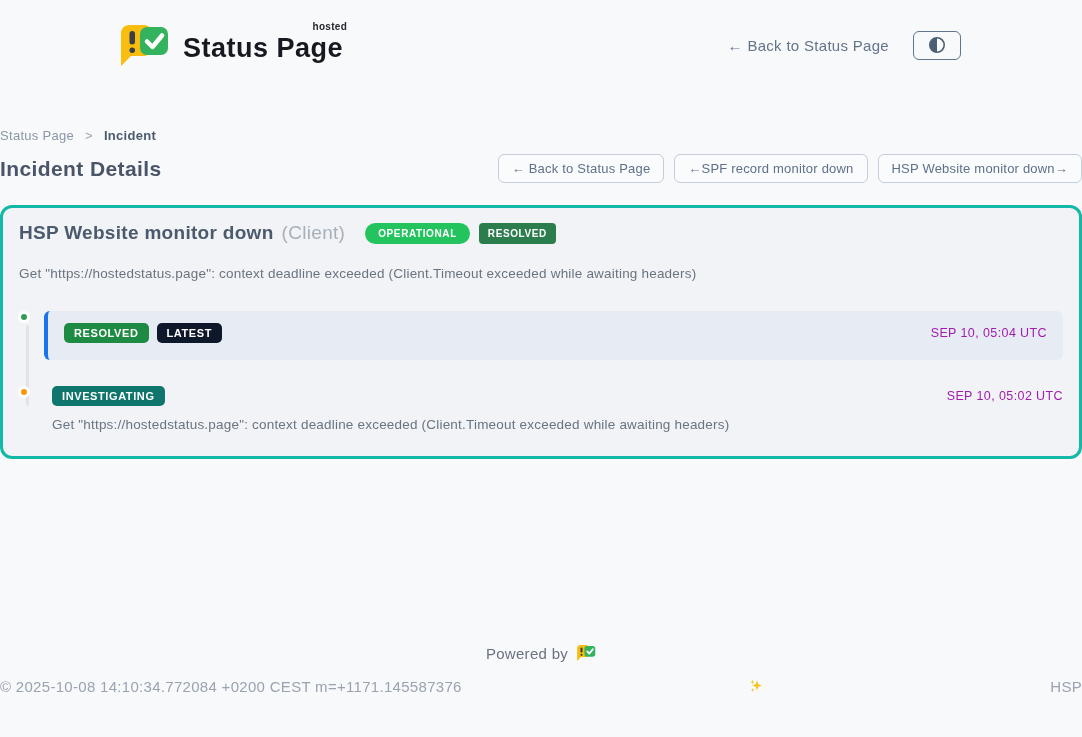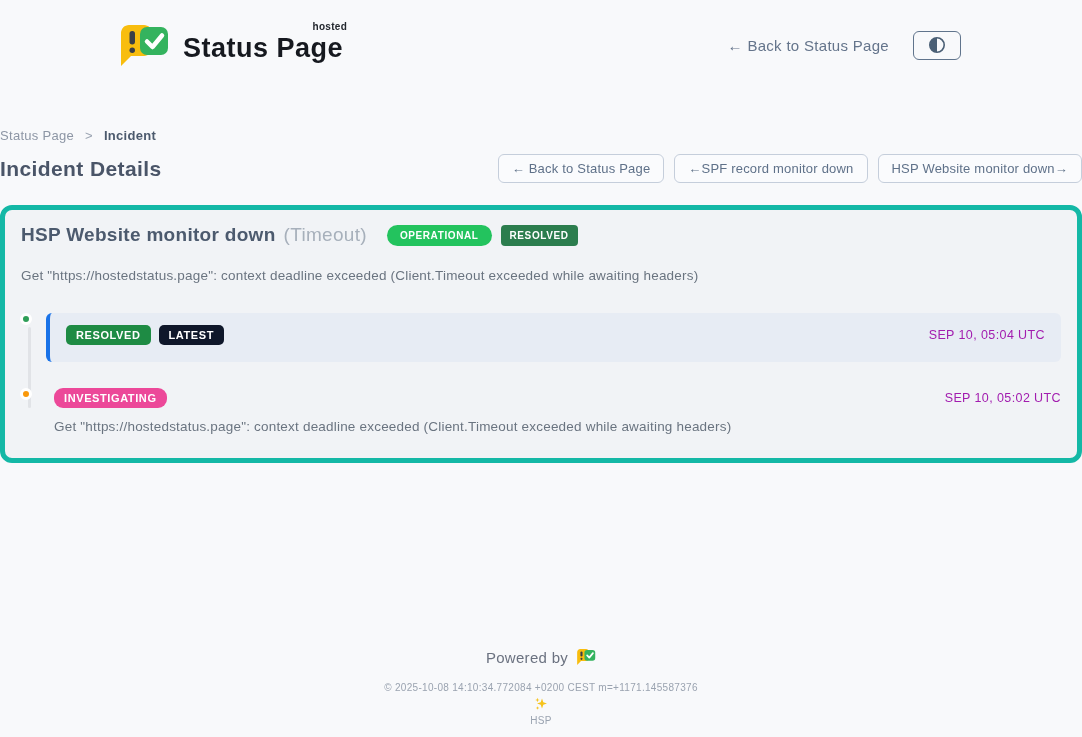--- a/index.html
+++ b/index.html
@@ -38,21 +38,21 @@
   .page-title { font-size: 21px; font-weight: bold; color: #4a5568; letter-spacing: 0.4px; }
   .nav-buttons { display: flex; gap: 10px; }
   .nav-btn {
     font-family: inherit; font-size: 13px; color: #5f7189; letter-spacing: 0.2px;
     background: #fafbfd; border: 1px solid #c5cedb; border-radius: 6px;
     padding: 6px 13px; cursor: pointer; white-space: nowrap;
   }
 
   
   .card {
-    margin-top: 22px; background: #f1f3f6; border: 5px solid #14b8a6;
+    margin-top: 22px; background: #f1f3f6; border: 3px solid #14b8a6;
     border-radius: 12px; padding: 14px 16px 24px;
   }
   .card-title-row { display: flex; align-items: center; gap: 8px; }
   .incident-title { font-size: 19px; font-weight: 600; color: #4c5a6e; letter-spacing: 0.3px; }
   .incident-component { font-size: 19px; color: #a7b0bb; letter-spacing: 0.3px; }
   .hdr-badges { display: flex; align-items: center; gap: 9px; margin-left: 12px; }
   .hdr-badge {
     color: #fff; font-size: 10px; font-weight: bold; letter-spacing: 0.6px;
     padding: 5px 9px; border-radius: 4px; white-space: nowrap;
   }
@@ -83,22 +83,22 @@
   .tl-badge {
     color: #fff; font-size: 11px; font-weight: bold; letter-spacing: 0.6px;
     padding: 4px 10px; border-radius: 5px; white-space: nowrap;
   }
   .tl-time { font-size: 12.5px; font-weight: 500; color: #a21caf; letter-spacing: 0.4px; white-space: nowrap; }
   .tl-msg { margin-top: 11px; font-size: 13.5px; color: #6a7480; letter-spacing: 0.2px; }
 
   
   .footer { margin-top: 185px; text-align: center; }
   .powered { display: inline-flex; align-items: center; gap: 8px; font-size: 15px; color: #6b7280; letter-spacing: 0.3px; }
-  .copyright { margin-top: 15px; font-size: 10px; color: #9aa3b0; letter-spacing: 0.3px;
-    display: flex; align-items: center; justify-content: space-between; gap: 4px; flex-direction: column; }
+  .copyright { margin-top: 15px; font-size: 15px; color: #9aa3b0; letter-spacing: 0.3px;
+    display: flex; align-items: center; justify-content: space-between; gap: 4px; }
 </style>
 </head>
 <body>
 
 <div class="header">
   <div class="logo-lockup">
     <svg width="52" height="45" viewBox="0 0 52 45">
       <path d="M26 2 H11 C6.6 2 3 5.6 3 10 v33 l10 -10 h13 c4.4 0 8 -3.6 8 -8 V10 c0 -4.4 -3.6 -8 -8 -8 z" fill="#F8BD0E"></path>
       <rect x="11.5" y="8" width="5.5" height="13.5" rx="2.7" fill="#3a3f47"></rect>
       <rect x="11.5" y="24.5" width="5.5" height="5.5" rx="2.7" fill="#3a3f47"></rect>
@@ -134,21 +134,21 @@
     <div class="nav-buttons">
         <button class="nav-btn">← Back to Status Page</button>
         <button class="nav-btn">←SPF record monitor down</button>
         <button class="nav-btn">HSP Website monitor down→</button>
       </div>
   </div>
 
   <div class="card">
     <div class="card-title-row">
       <span class="incident-title">HSP Website monitor down</span>
-      <span class="incident-component">(Timeout)</span>
+      <span class="incident-component">(Client)</span>
       <span class="hdr-badges">
           <span class="hdr-badge pill" style="background: rgb(35, 195, 94);">OPERATIONAL</span>
           <span class="hdr-badge" style="background: rgb(44, 125, 78);">RESOLVED</span>
         </span>
     </div>
     <div class="incident-description">Get "https://hostedstatus.page": context deadline exceeded (Client.Timeout exceeded while awaiting headers)</div>
 
     <div class="timeline">
   <div class="tl-item highlight">
     <span class="tl-dot" style="background: rgb(46, 158, 87);"></span>
@@ -161,21 +161,21 @@
         <span class="tl-time">SEP 10, 05:04 UTC</span>
       </div>
     </div>
   </div>
 
   <div class="tl-item">
     <span class="tl-dot" style="background: rgb(249, 152, 10);"></span>
     <div class="tl-content">
       <div class="tl-head">
         <span class="tl-badges">
-                <span class="tl-badge" style="background: #ec4899; border-radius: 9px;">INVESTIGATING</span>
+                <span class="tl-badge" style="background: #0f766e;">INVESTIGATING</span>
               </span>
         <span class="tl-time">SEP 10, 05:02 UTC</span>
       </div>
       <div class="tl-msg">Get "https://hostedstatus.page": context deadline exceeded (Client.Timeout exceeded while awaiting headers)</div>
     </div>
   </div>
 </div>
   </div>
 
 </div>

